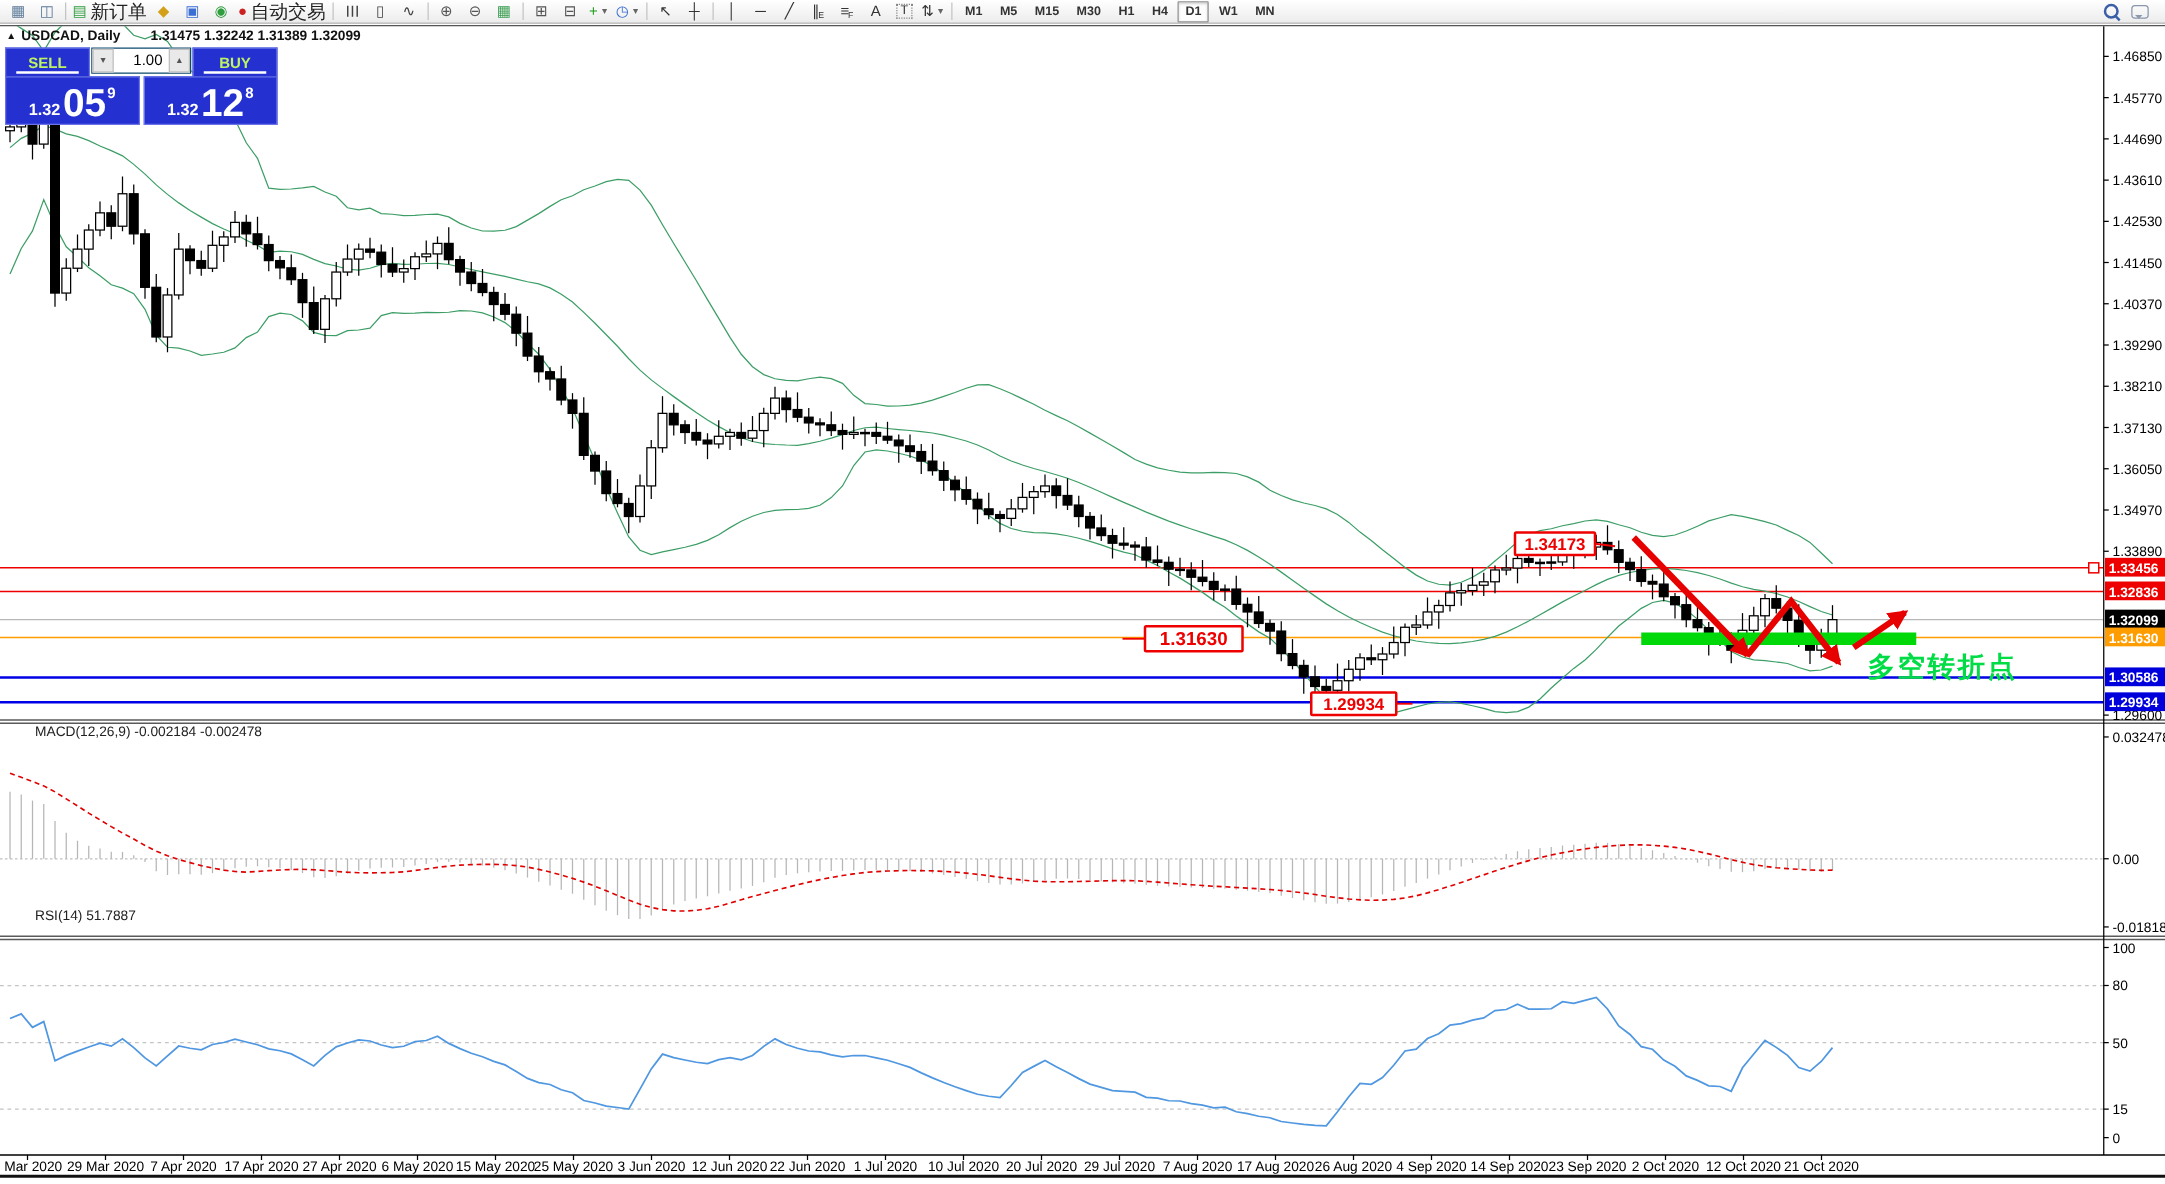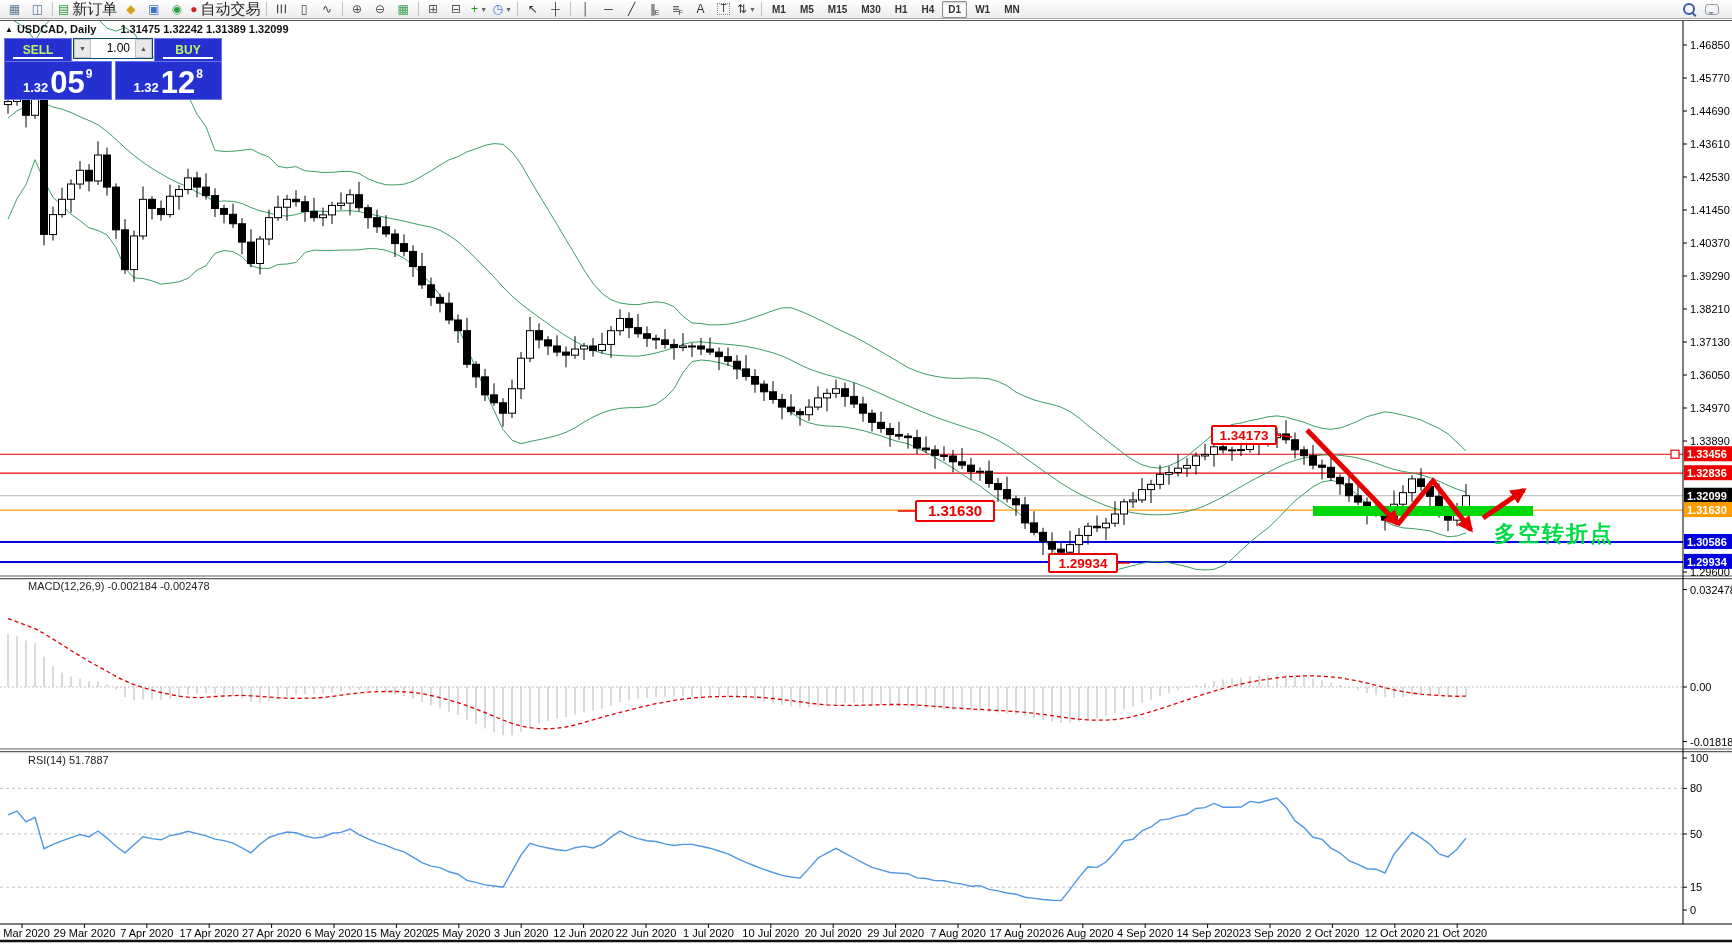--- a/index.html
+++ b/index.html
@@ -850,13 +850,13 @@
     </div>
     <div class="price-box">
       <span class="p-small">1.32</span>
       <span class="p-big">12</span>
       <span class="p-sup">8</span>
     </div>
   </div>
 </div>
 
 <div class="pane-label" style="top:580px">MACD(12,26,9) -0.002184 -0.002478</div>
-<div class="pane-label" style="top:754px">RSI(14) 51.7887</div>
+<div class="pane-label" style="top:727px">RSI(14) 51.7887</div>
 
 </body></html>

